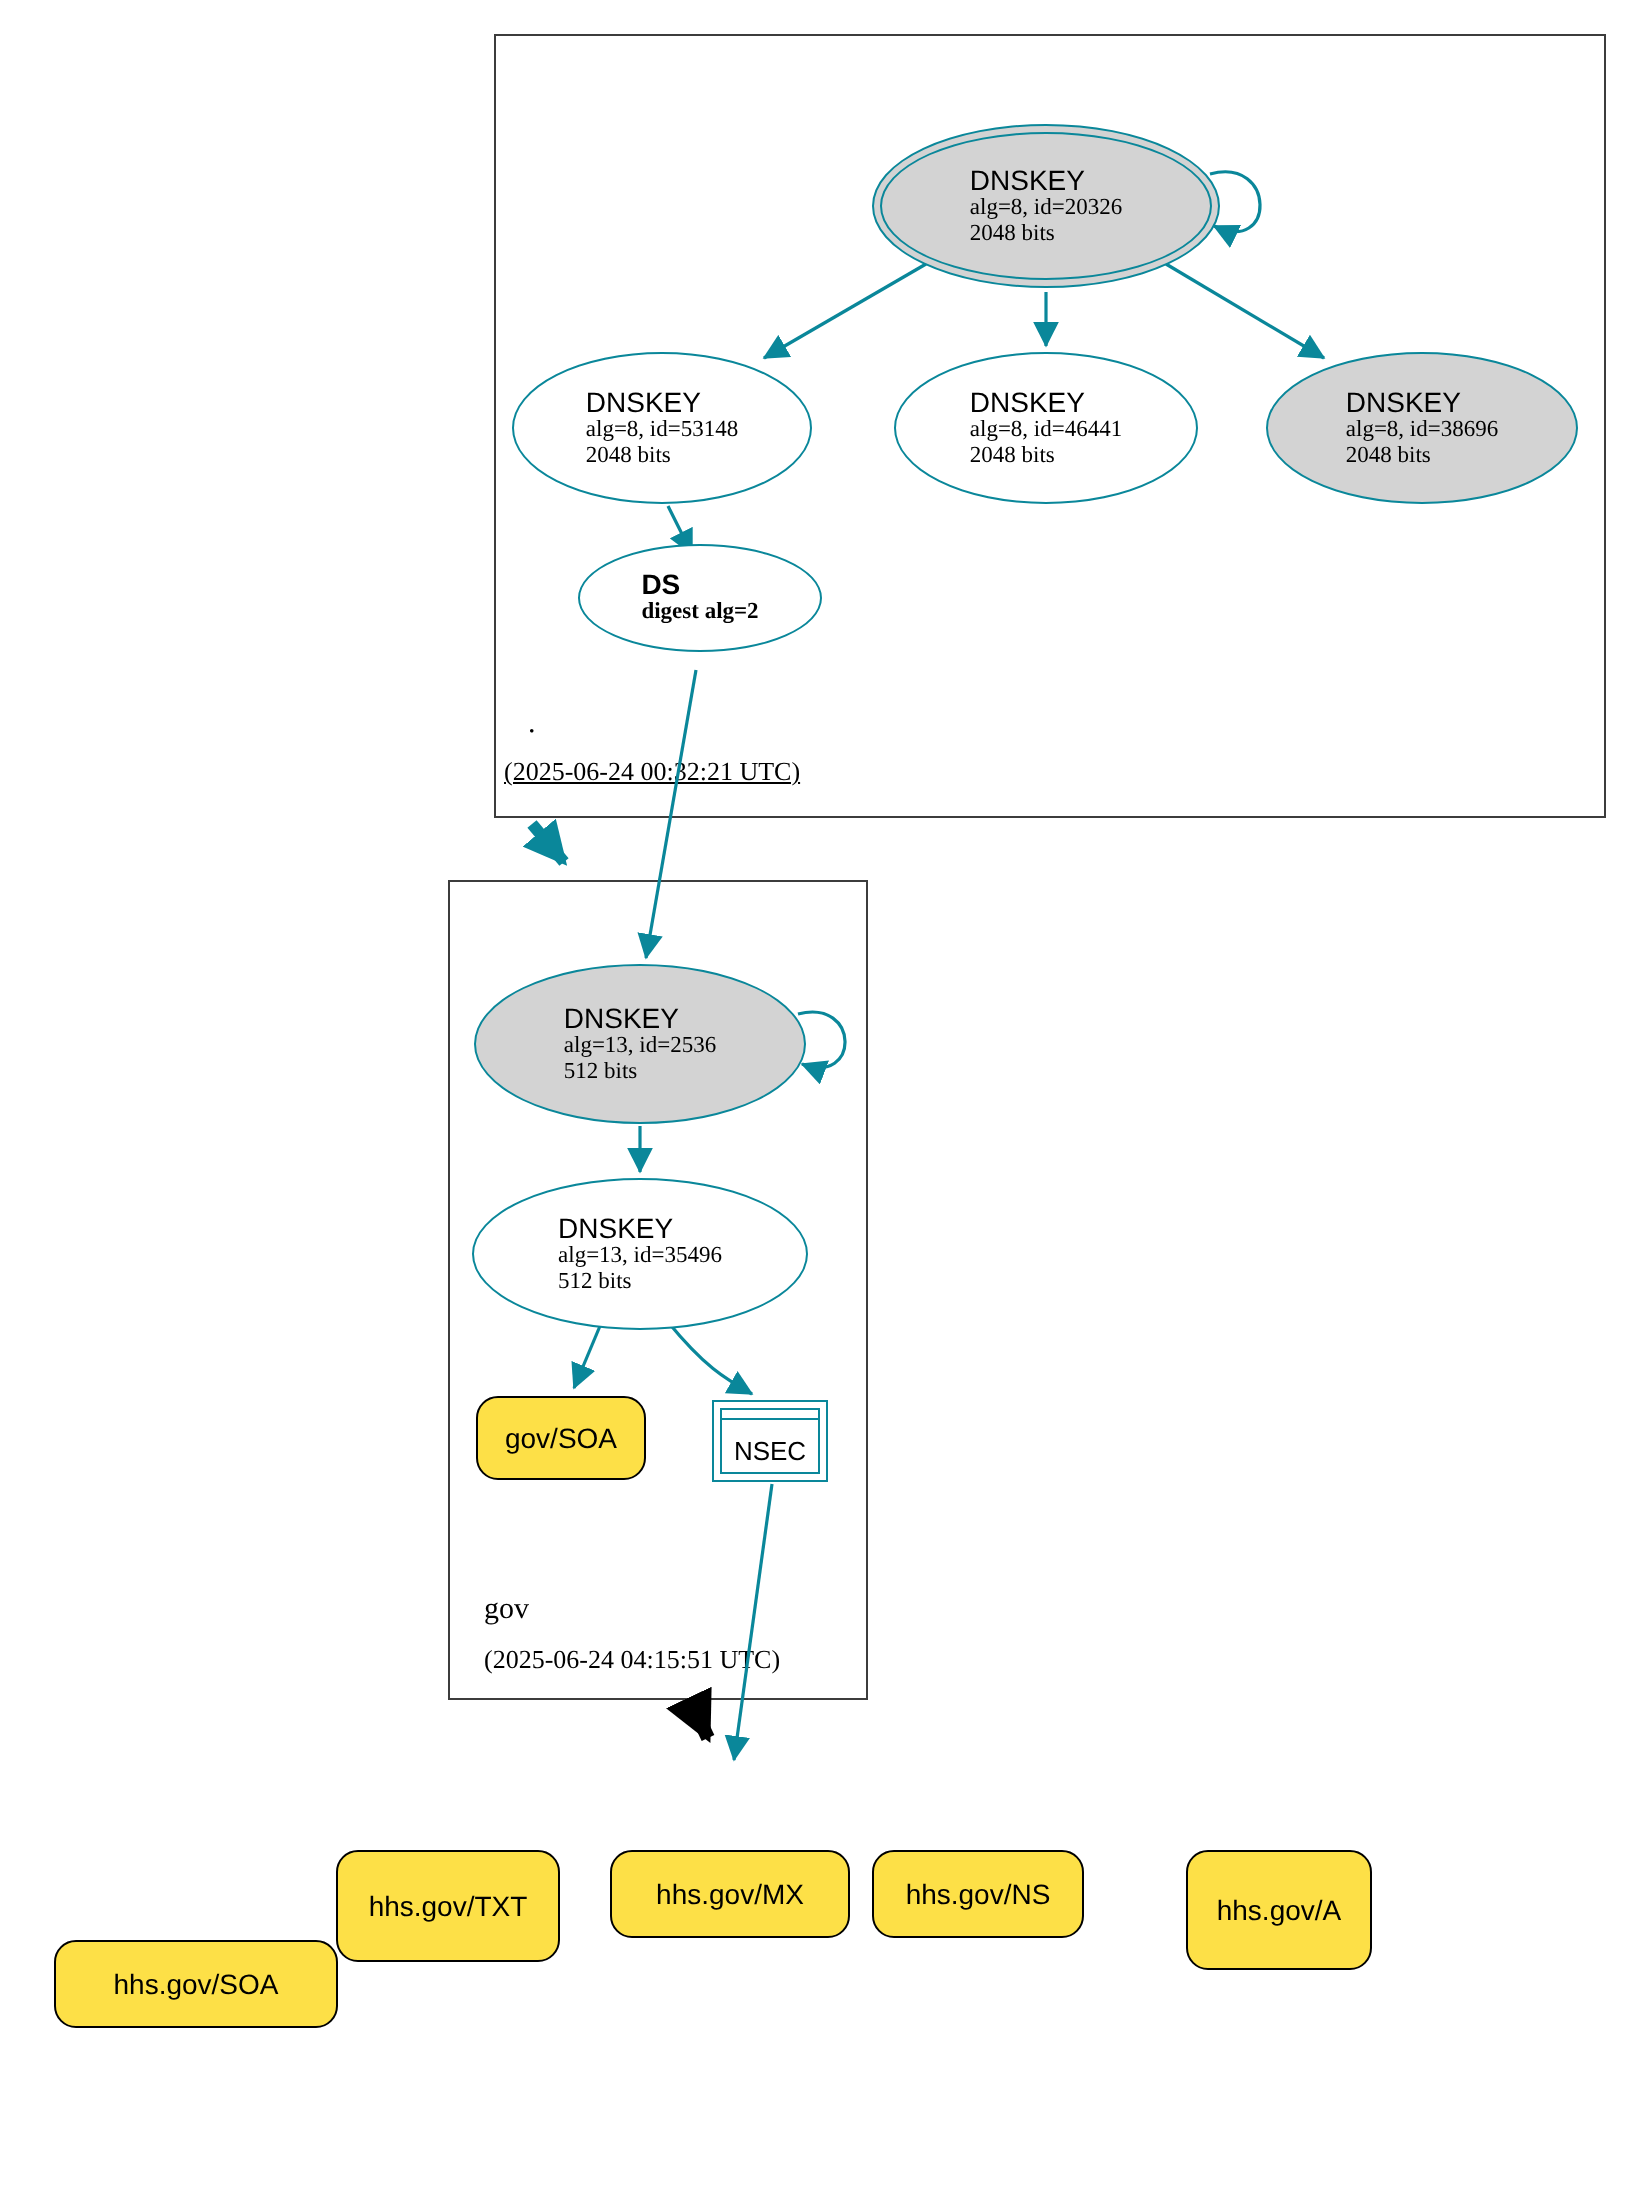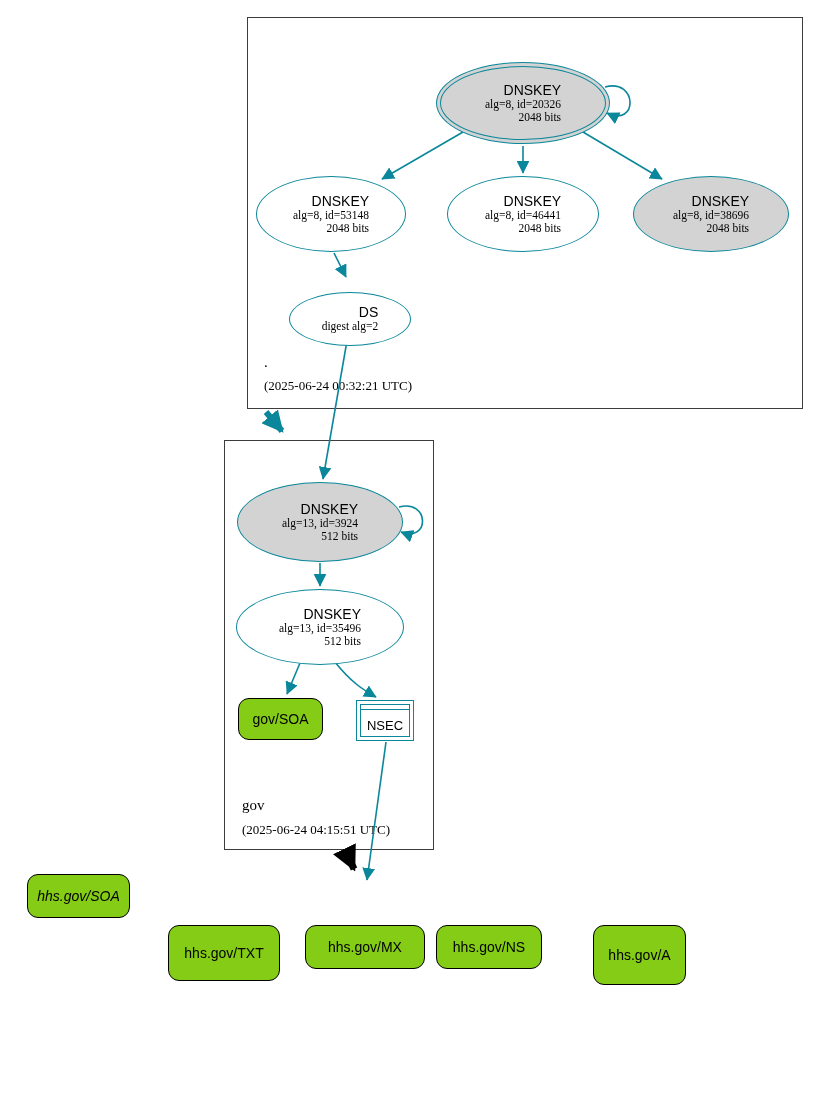--- a/index.html
+++ b/index.html
@@ -8,50 +8,50 @@
   .canvas { position: relative; width: 820px; height: 1094px; background: #ffffff; overflow: hidden; }
 
   .zone-box { position: absolute; border: 1px solid #3c3c3c; background: #ffffff; }
   #root-box { left: 247px; top: 17px;  width: 556px; height: 392px; }
   #gov-box  { left: 224px; top: 440px; width: 210px; height: 410px; }
   #hhs-box  { left: 15px;  top: 878px; width: 656px; height: 200px; }
 
   .zone-label { position: absolute; font-family: "Liberation Serif", serif; font-size: 15px; color: #000; }
   .zone-ts    { position: absolute; font-family: "Liberation Serif", serif; font-size: 13px; color: #000; }
   #root-box .zone-label { left: 16px; top: 336px; }
-  #root-box .zone-ts    { left: 16px; top: 360px; }
+  #root-box .zone-ts    { left: 4px; top: 360px; text-decoration: underline; }
   #gov-box  .zone-label { left: 17px; top: 356px; }
   #gov-box  .zone-ts    { left: 17px; top: 381px; }
   #hhs-box  .zone-label { left: 18px; top: 144px; }
   #hhs-box  .zone-ts    { left: 18px; top: 172px; }
 
   .edges { position: absolute; left: 0; top: 0; width: 820px; height: 1094px; pointer-events: none; }
 
   .ellipse-node { position: absolute; border-radius: 50%; border: 1.6px solid var(--teal);
                   background: #fff; display: flex; align-items: center; justify-content: center;
-                  text-align: right; z-index: 3; }
+                  text-align: left; z-index: 3; }
   .ellipse-node.gray { background: var(--gray-fill); }
   .inner-ring { position: absolute; inset: 3px; border: 1.6px solid var(--teal); border-radius: 50%; }
   .node-text { position: relative; line-height: 1.15; }
   .node-title  { font-size: 14px; color: #000; }
   .node-detail { font-family: "Liberation Serif", serif; font-size: 11.5px; color: #000; }
 
   #root-ksk      { left: 436px; top: 62px;  width: 174px; height: 82px; }
   #root-zsk-left { left: 256px; top: 176px; width: 150px; height: 76px; }
   #root-zsk-mid  { left: 447px; top: 176px; width: 152px; height: 76px; }
   #root-zsk-right{ left: 633px; top: 176px; width: 156px; height: 76px; }
-  #root-ds       { left: 289px; top: 292px; width: 122px; height: 54px; }
+  #root-ds       { left: 289px; top: 272px; width: 122px; height: 54px; font-weight: bold; }
   #gov-ksk       { left: 237px; top: 482px; width: 166px; height: 80px; border-width: 1.9px; }
   #gov-zsk       { left: 236px; top: 589px; width: 168px; height: 76px; }
 
-  .rrset-node { position: absolute; border: 1.4px solid #000; border-radius: 11px; background: #84cc16;
+  .rrset-node { position: absolute; border: 1.4px solid #000; border-radius: 11px; background: #fde047;
                 display: flex; align-items: center; justify-content: center; font-size: 14px;
                 color: #000; z-index: 3; }
   #gov-soa { left: 238px; top: 698px; width: 85px;  height: 42px; }
-  #hhs-soa { left: 27px;  top: 874px; width: 103px; height: 44px; font-style: italic; }
+  #hhs-soa { left: 27px;  top: 970px; width: 142px; height: 44px; }
   #hhs-txt { left: 168px; top: 925px; width: 112px; height: 56px; }
   #hhs-mx  { left: 305px; top: 925px; width: 120px; height: 44px; }
   #hhs-ns  { left: 436px; top: 925px; width: 106px; height: 44px; }
   #hhs-a   { left: 593px; top: 925px; width: 93px;  height: 60px; }
 
   .nsec-node { position: absolute; left: 356px; top: 700px; width: 58px; height: 41px;
                border: 1.6px solid var(--teal); background: #fff; z-index: 3; }
   .nsec-inner { position: absolute; inset: 3px; border: 1.6px solid var(--teal);
                 display: flex; align-items: flex-end; justify-content: center;
                 font-size: 13px; color: #000; padding-bottom: 3px; }
@@ -147,21 +147,21 @@
   <div class="ellipse-node" id="root-ds">
     <div class="node-text">
       <div class="node-title">DS</div>
       <div class="node-detail">digest alg=2</div>
     </div>
   </div>
 
   <div class="ellipse-node gray" id="gov-ksk">
     <div class="node-text">
       <div class="node-title">DNSKEY</div>
-      <div class="node-detail">alg=13, id=3924</div>
+      <div class="node-detail">alg=13, id=2536</div>
       <div class="node-detail">512 bits</div>
     </div>
   </div>
 
   <div class="ellipse-node" id="gov-zsk">
     <div class="node-text">
       <div class="node-title">DNSKEY</div>
       <div class="node-detail">alg=13, id=35496</div>
       <div class="node-detail">512 bits</div>
     </div>

